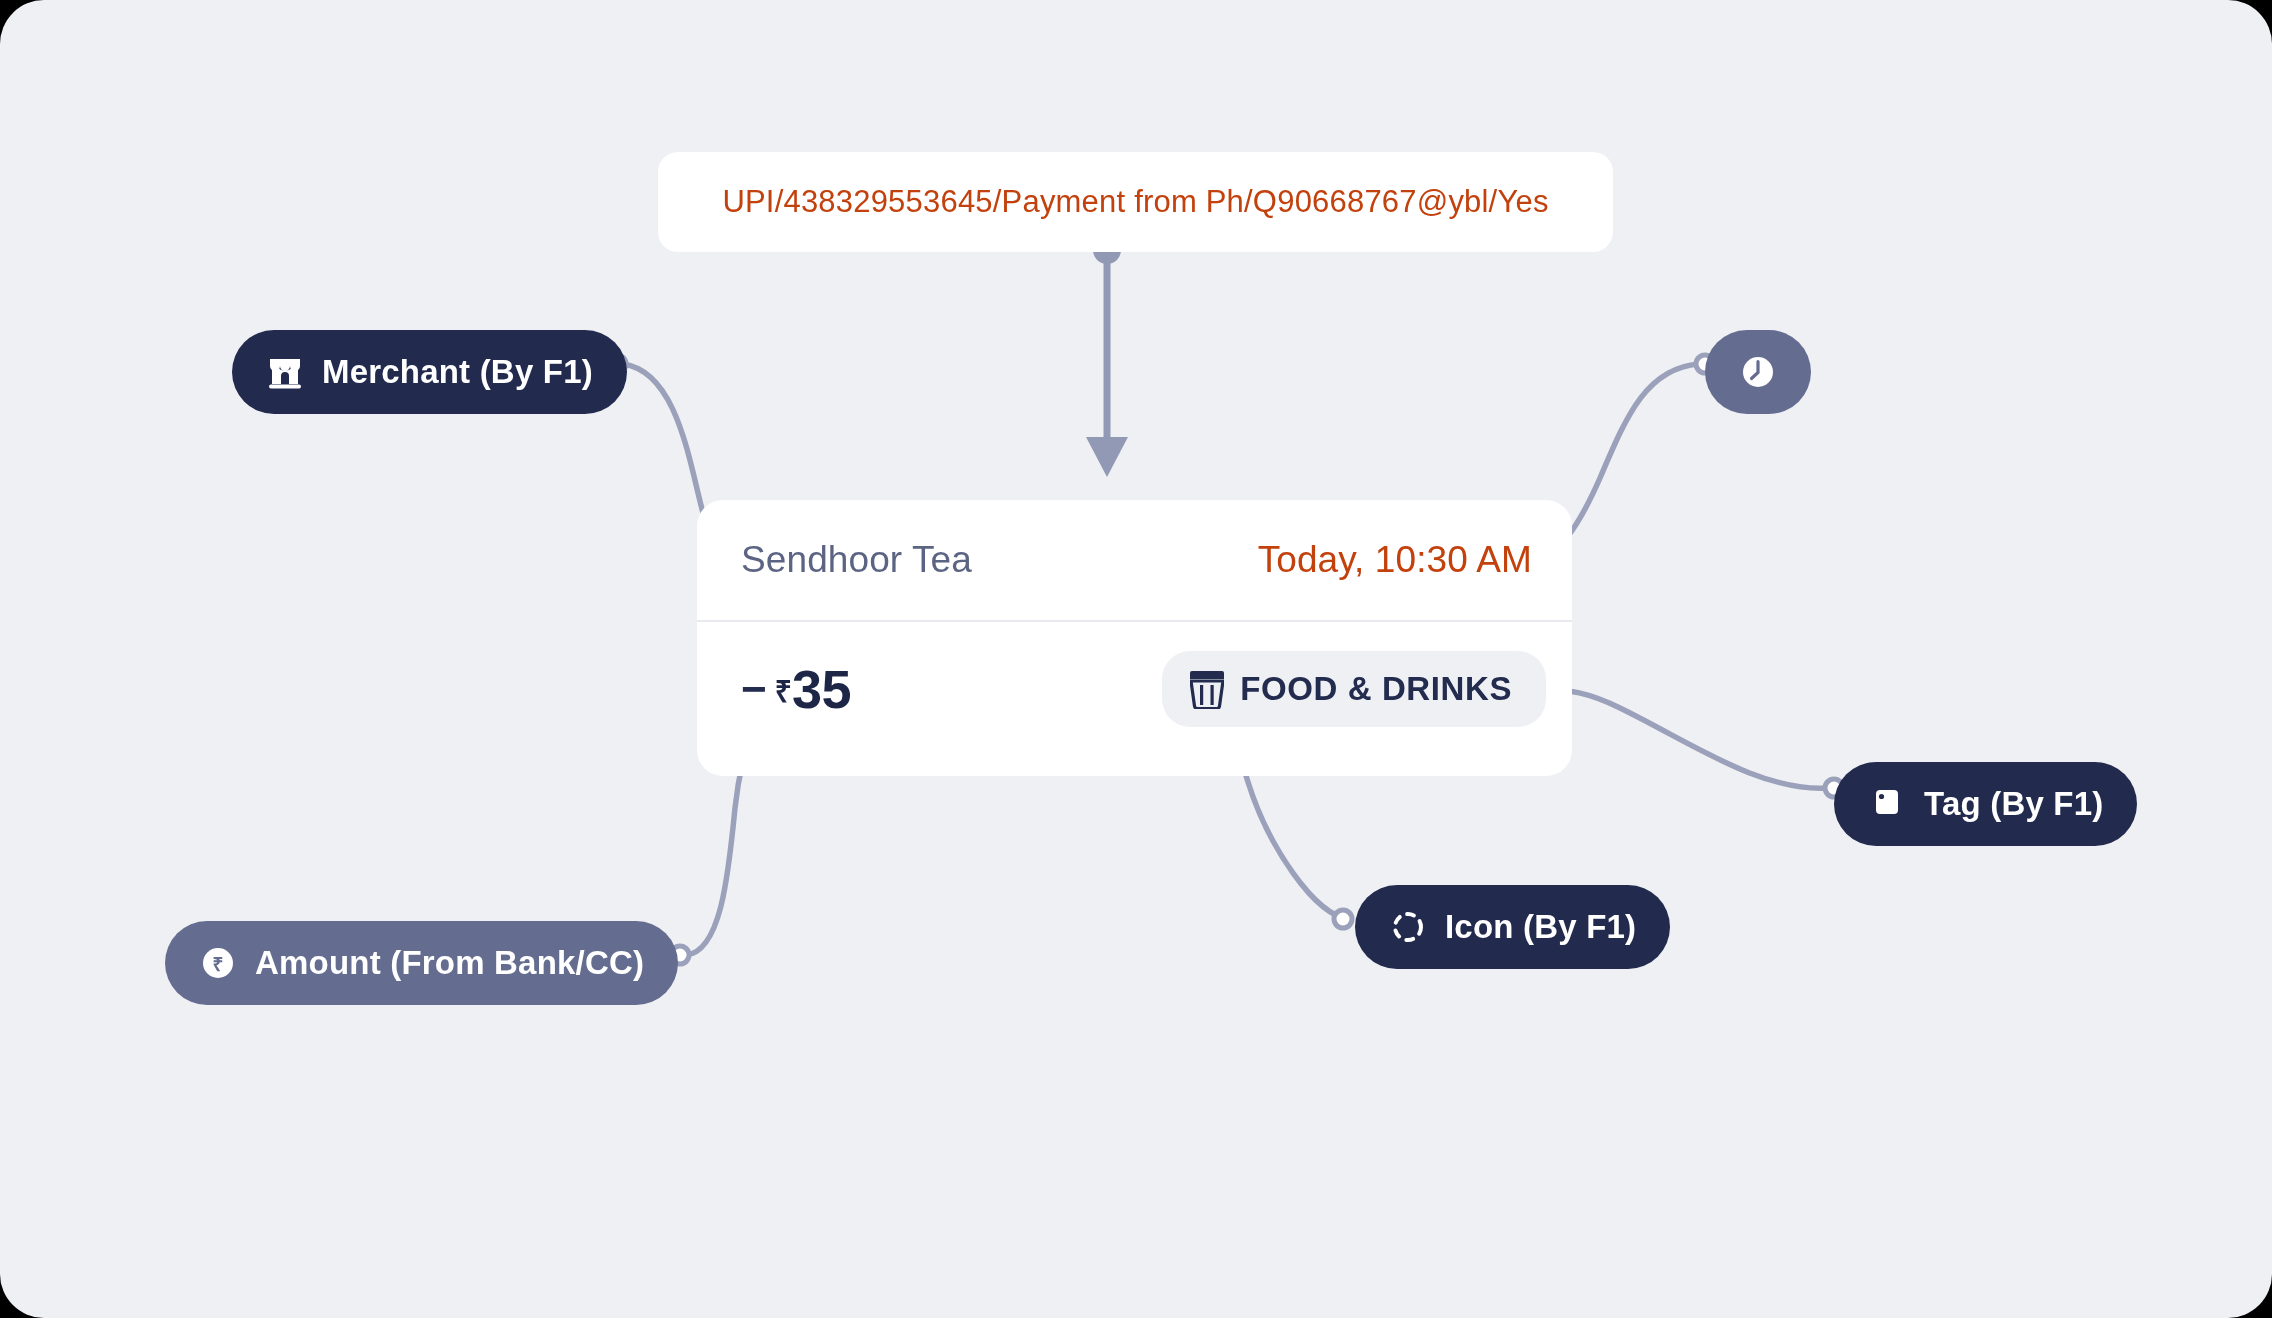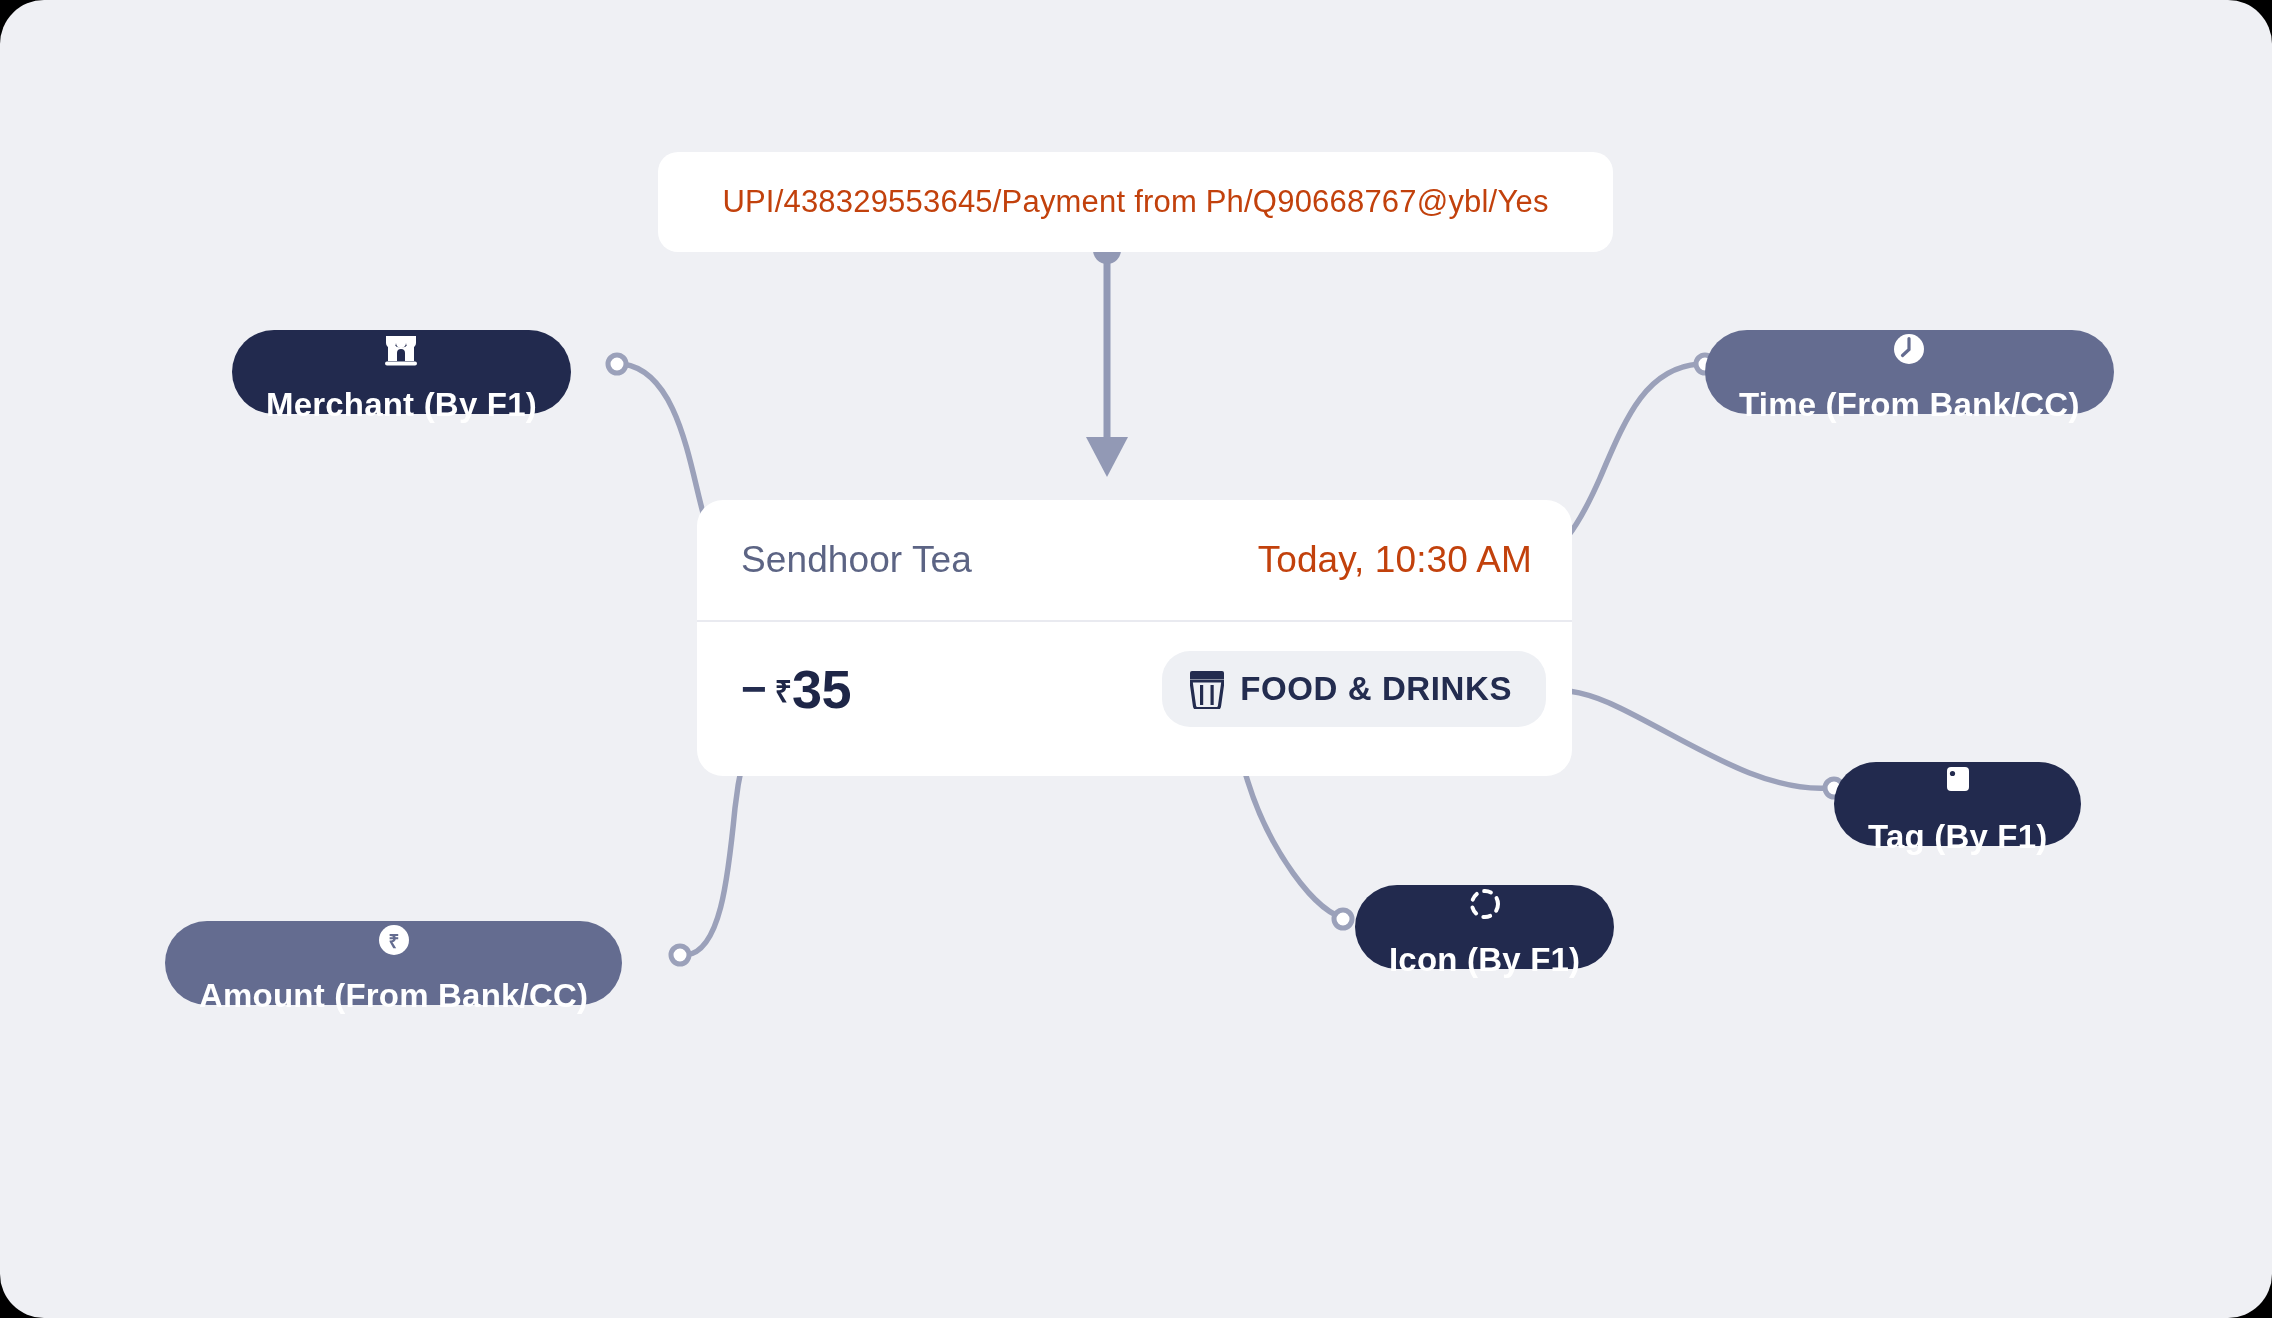--- a/index.html
+++ b/index.html
@@ -161,21 +161,20 @@
   .pill {
     position: absolute;
     display: flex;
     align-items: center;
     gap: 18px;
     border-radius: 999px;
     padding: 0 34px;
     height: 84px;
     box-sizing: border-box;
     white-space: nowrap;
-    flex-direction: column;
   }
   .pill .pill-label {
     font-size: 33px;
     font-weight: 600;
     color: #ffffff;
     letter-spacing: 0.2px;
   }
   .pill .pill-icon svg { display: block; }
   .pill.dark  { background: #222a4e; }
   .pill.muted { background: #646c90; }
@@ -261,21 +260,20 @@
     <span class="pill-label">Merchant (By F1)</span>
   </div>
 
   <div id="pill-time" class="pill muted">
     <span class="pill-icon">
       <svg width="38" height="38" viewBox="0 0 38 38">
         <circle cx="19" cy="19" r="15" fill="#ffffff"></circle>
         <path d="M19 8.5 v11 l-6.5 6" fill="none" stroke="#646c90" stroke-width="3.2" stroke-linecap="round"></path>
       </svg>
     </span>
-    <span class="pill-label">Time (From Bank/CC)</span>
   </div>
 
   <div id="pill-amount" class="pill muted">
     <span class="pill-icon">
       <svg width="38" height="38" viewBox="0 0 38 38">
         <circle cx="19" cy="19" r="15" fill="#ffffff"></circle>
         <text x="19" y="27" text-anchor="middle" font-family="'Liberation Sans', sans-serif" font-size="19" font-weight="700" fill="#646c90">₹</text>
       </svg>
     </span>
     <span class="pill-label">Amount (From Bank/CC)</span>

